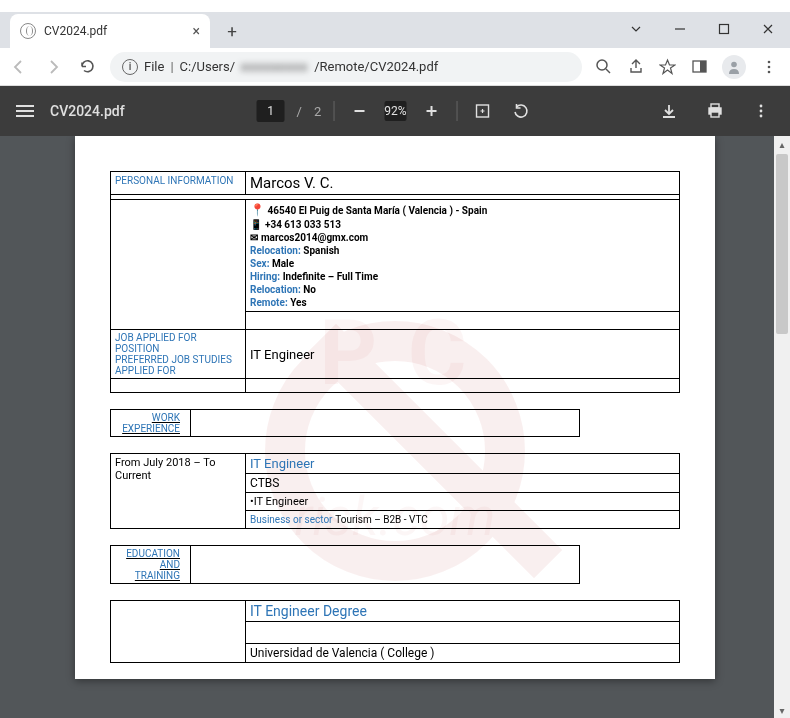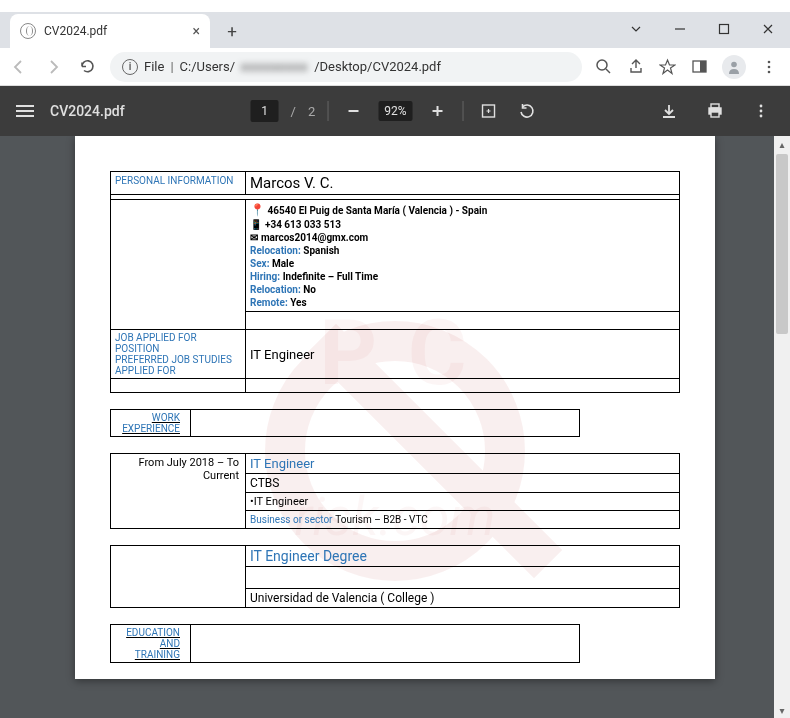--- a/index.html
+++ b/index.html
@@ -34,21 +34,21 @@
 
 .pdfbar { height: 50px; background: #3c3c3c; display: flex; align-items: center; padding: 0 16px; color: #e0e0e0; font-size: 14px; gap: 16px; }
 .hamb { display: flex; flex-direction: column; gap: 3px; cursor:pointer; }
 .hamb div { width: 18px; height: 2px; background: #e0e0e0; }
 .pdftitle { font-weight: 500; font-size:14px; }
 .pdfcenter { position:absolute; left:50%; transform:translateX(-50%); display: flex; align-items: center; gap: 12px; }
 .pagebox { background: #1f1f1f; width: 28px; height: 22px; display: flex; align-items: center; justify-content: center; font-size: 12px; border-radius:2px; }
 .pgsep { color:#aaa; font-size:13px; }
 .vsep { width: 1px; height: 20px; background: #666; }
 .pdfbtn { width: 26px; height: 26px; display: flex; align-items: center; justify-content: center; cursor:pointer; color:#e0e0e0; }
-.zoombox { background: #1f1f1f; padding: 3px 6px; font-size: 12px; border-radius:2px; }
+.zoombox { background: #1f1f1f; padding: 3px 0; font-size: 12px; border-radius:2px; }
 .pdfright { margin-left: auto; display: flex; gap: 20px; align-items: center; }
 
 
 .viewport { height: 582px; background: #525659; position: relative; overflow: hidden; }
 .page { position: absolute; left: 50%; transform: translateX(-50%); top: 0; width: 640px; background: #fff; box-shadow: 0 2px 8px rgba(0,0,0,0.4); padding: 35px 0 0 0; }
 .scrollbar { position: absolute; right: 0; top: 0; width: 16px; height: 100%; background: #f0f0f0; }
 .scrollthumb { position: absolute; right: 2px; top: 18px; width: 12px; height: 180px; background: #c8c8c8; border-radius: 2px; }
 .scrollarrow { position:absolute; width:16px; height:16px; display:flex; align-items:center; justify-content:center; font-size:10px; color:#666;}
 
 
@@ -125,21 +125,21 @@
       <svg width="17" height="17" viewBox="0 0 17 17">
         <path d="M3 8.5 A5.5 5.5 0 1 1 5 12.5 M3 8.5 L3 4.5 M3 8.5 L7 8.5" stroke="currentColor" fill="none" stroke-width="1.6"></path>
       </svg>
     </div>
   <div class="omnibox">
     <span class="info">i</span>
     <span>File</span>
     <span class="sep">|</span>
     <span>C:/Users/</span>
       <span class="blur">xxxxxxxxx</span>
-      <span>/Desktop/CV2024.pdf</span>
+      <span>/Remote/CV2024.pdf</span>
   </div>
   <div class="abicons">
     <div class="ic">
         <svg width="17" height="17" viewBox="0 0 17 17">
           <circle cx="7" cy="7" r="5" stroke="currentColor" fill="none" stroke-width="1.5"></circle>
           <path d="M11 11 L15 15" stroke="currentColor" stroke-width="1.5"></path>
         </svg>
       </div>
     <div class="ic">
         <svg width="17" height="17" viewBox="0 0 17 17">
@@ -290,61 +290,61 @@
                 <div class="bluelbl2">WORK EXPERIENCE</div>
               </td>
               <td></td>
             </tr>
       </tbody>
         </table>
 
       <table class="tbl">
         <tbody>
             <tr>
-          <td class="lcol" rowspan="4" style="text-align:right; padding-right:6px;"><span style="font-size:11px;">From July 2018 – To Current</span></td>
+          <td class="lcol" rowspan="4" style="text-align:left; padding-right:6px;"><span style="font-size:11px;">From July 2018 – To Current</span></td>
           <td><span class="jobtitle">IT  Engineer</span></td>
         </tr>
         <tr>
               <td><span style="font-size:12px;">CTBS</span></td>
             </tr>
         <tr>
               <td><span style="font-size:11px;">•IT Engineer</span></td>
             </tr>
         <tr>
               <td><span class="fieldlbl">Business or sector</span> <span style="font-size:10px;">Tourism – B2B - VTC</span></td>
-            </tr>
-      </tbody>
-        </table>
-
-      <table class="tbl">
-        <tbody>
-            <tr>
-              <td class="lcol" rowspan="3"></td>
-              <td><span class="degree">IT Engineer Degree</span></td>
-            </tr>
-        <tr>
-              <td style="height:22px;"></td>
-            </tr>
-        <tr>
-              <td><span style="font-size:12px;">Universidad de Valencia ( College )</span></td>
             </tr>
       </tbody>
         </table>
 
       <table class="tbl" style="width:470px;">
         <tbody>
             <tr>
               <td class="narrow">
                 <div class="bluelbl2">EDUCATION AND TRAINING</div>
               </td>
               <td style="height:30px;"></td>
             </tr>
       </tbody>
         </table>
 
+      <table class="tbl">
+        <tbody>
+            <tr>
+              <td class="lcol" rowspan="3"></td>
+              <td><span class="degree">IT Engineer Degree</span></td>
+            </tr>
+        <tr>
+              <td style="height:22px;"></td>
+            </tr>
+        <tr>
+              <td><span style="font-size:12px;">Universidad de Valencia ( College )</span></td>
+            </tr>
+      </tbody>
+        </table>
+
     </div>
   </div>
   <div class="scrollbar">
     <div class="scrollarrow" style="top:0;">▴</div>
     <div class="scrollthumb"></div>
     <div class="scrollarrow" style="bottom:0;">▾</div>
   </div>
 </div>
 
 </body></html>

